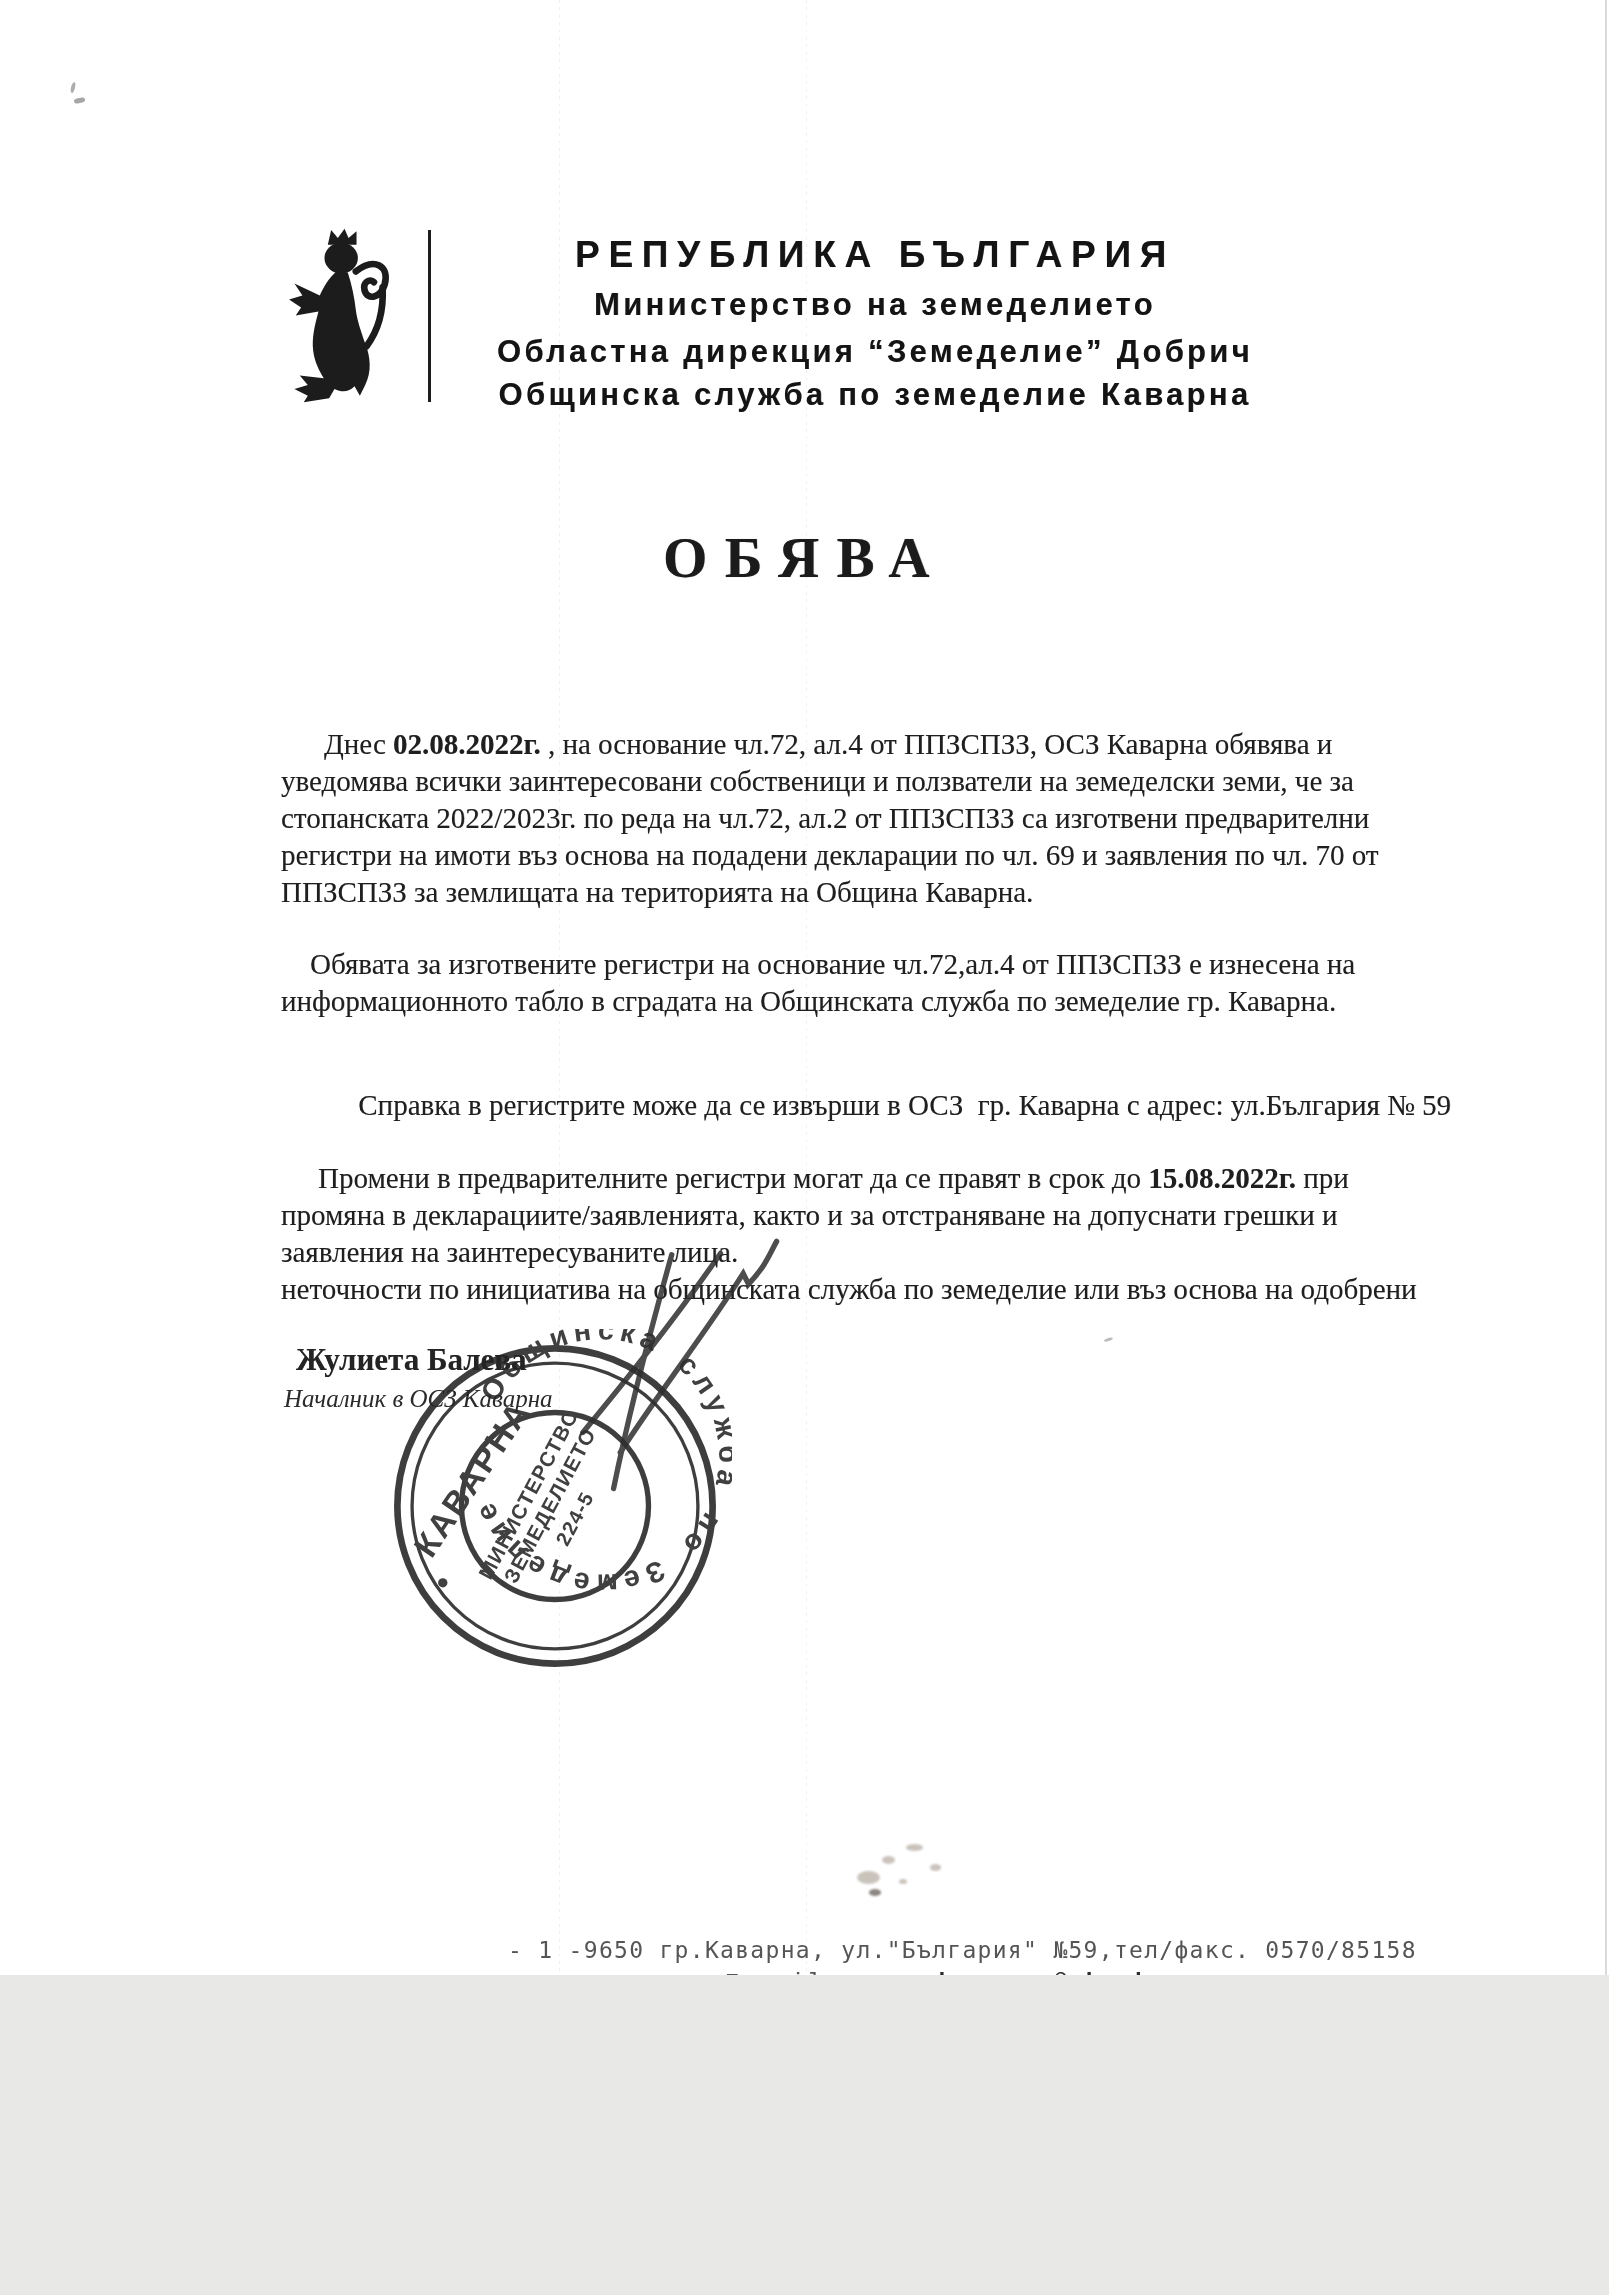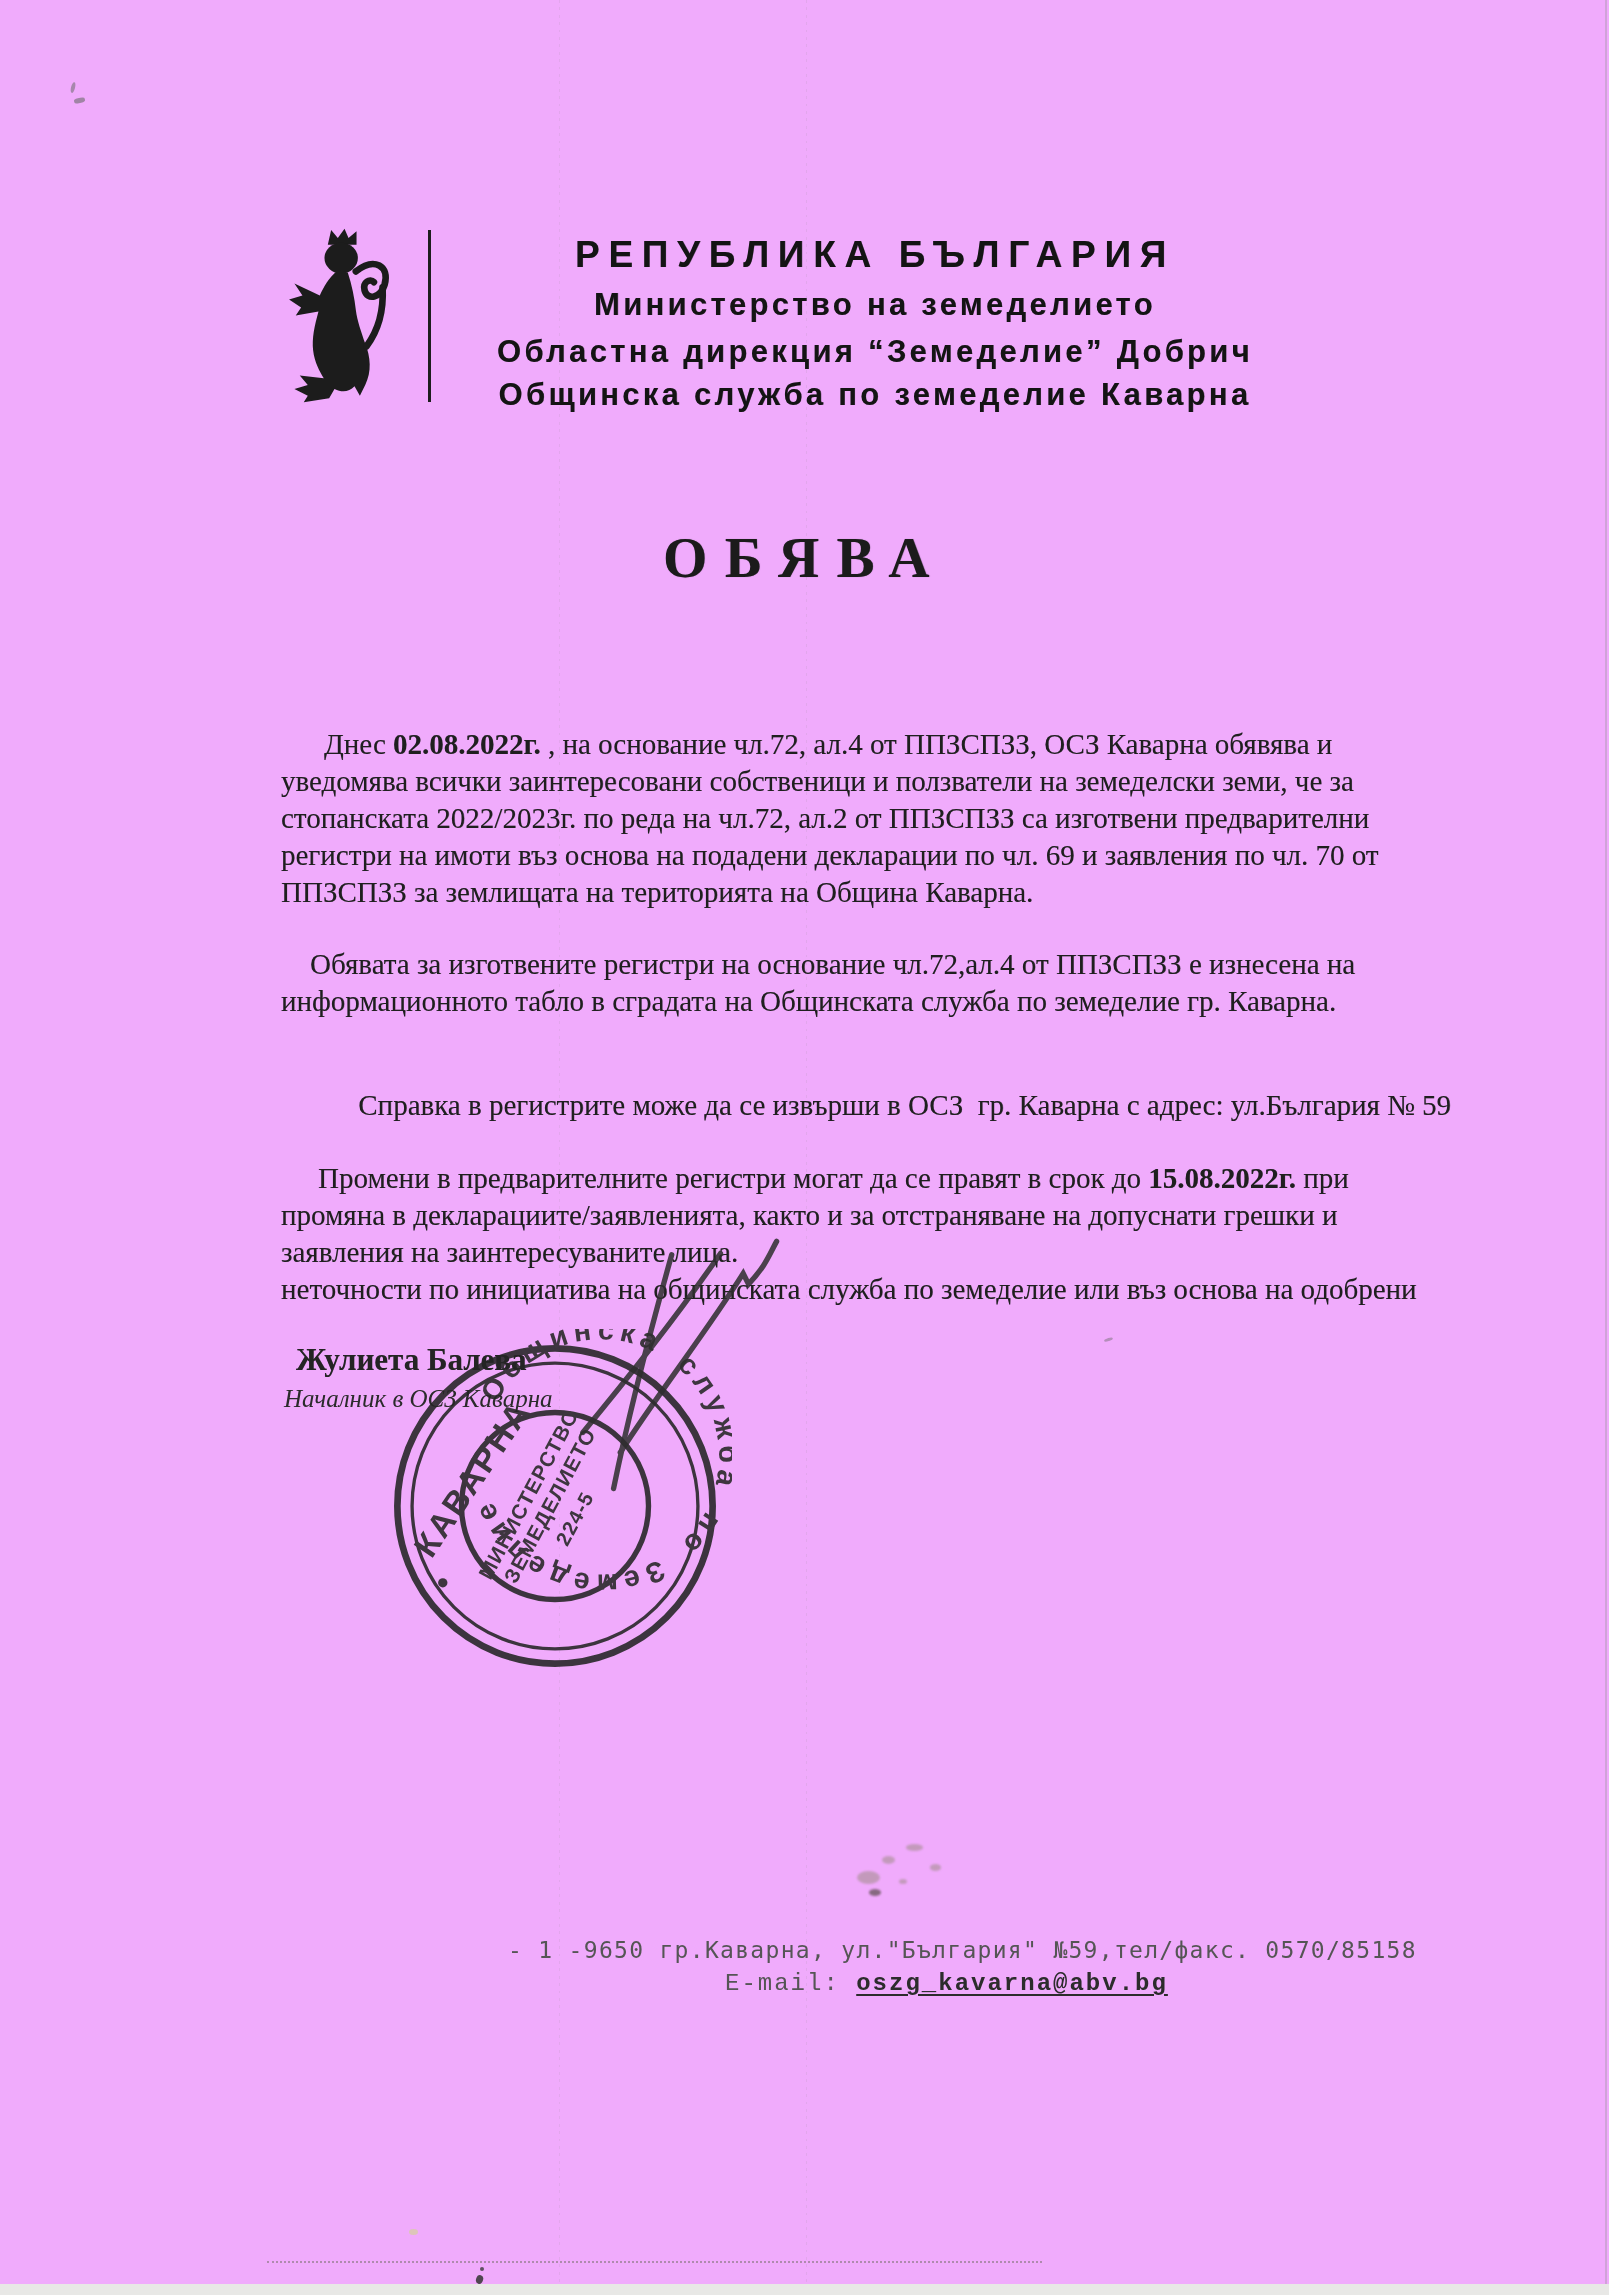--- a/index.html
+++ b/index.html
@@ -1,18 +1,18 @@
 <!DOCTYPE html>
 <html style="font-size:10.7px"><head>
 <meta charset="utf-8">
 <style>
   html,body { margin:0; padding:0; background:#e8e8e6; }
   .page {
-    position:relative; width:1610px; height:2284px;
-    background:#f0abfc; overflow:hidden;
+    position:relative; width:1610px; height:1975px;
+    background:#ffffff; overflow:hidden;
     font-family:"Liberation Serif", serif; color:#1e1e1e;
   }
   
   .vdots { position:absolute; top:0; height:100%; width:1.3px;
     background-image:repeating-linear-gradient(to bottom, rgba(130,130,125,.55) 0 2.7px, transparent 2.7px 7.4px);
     opacity:.22; }
   .edge-line { position:absolute; top:0; height:100%; width:2px; background:rgba(150,150,148,.35); }
   .speck { position:absolute; background:#6a6a6a; border-radius:50%; }
   .smudge-dot { position:absolute; background:#97897c; border-radius:50%; filter:blur(0.8px); opacity:.5; }
   .bottom-dots { position:absolute; left:267px; top:2261px; width:775px; height:0;

